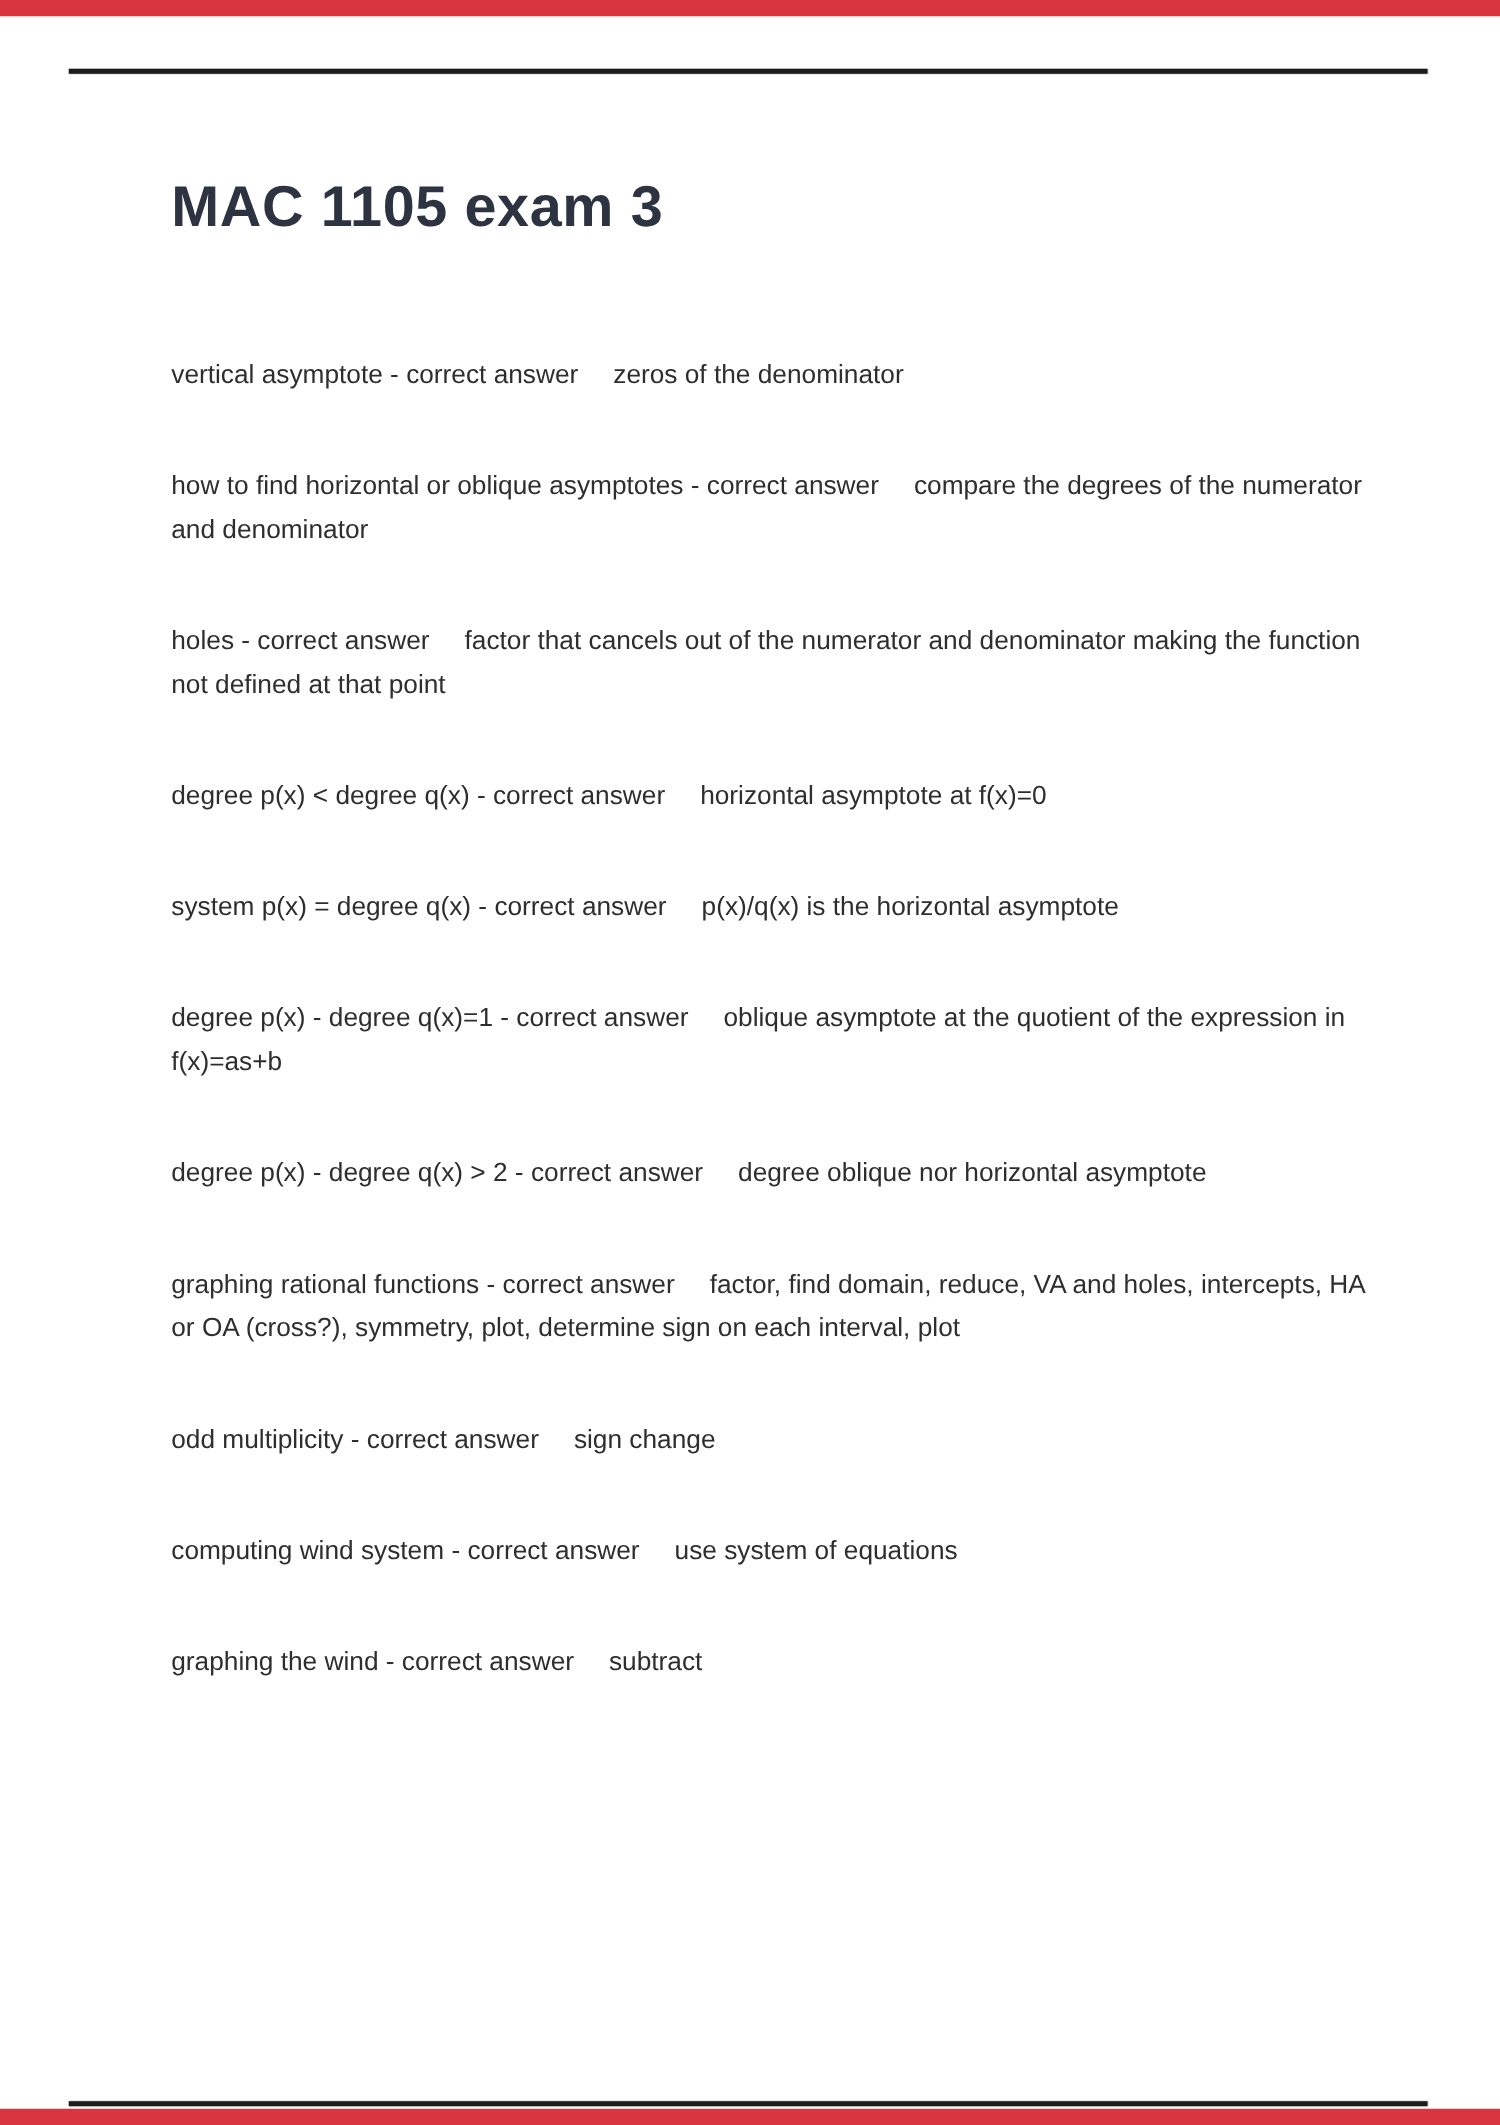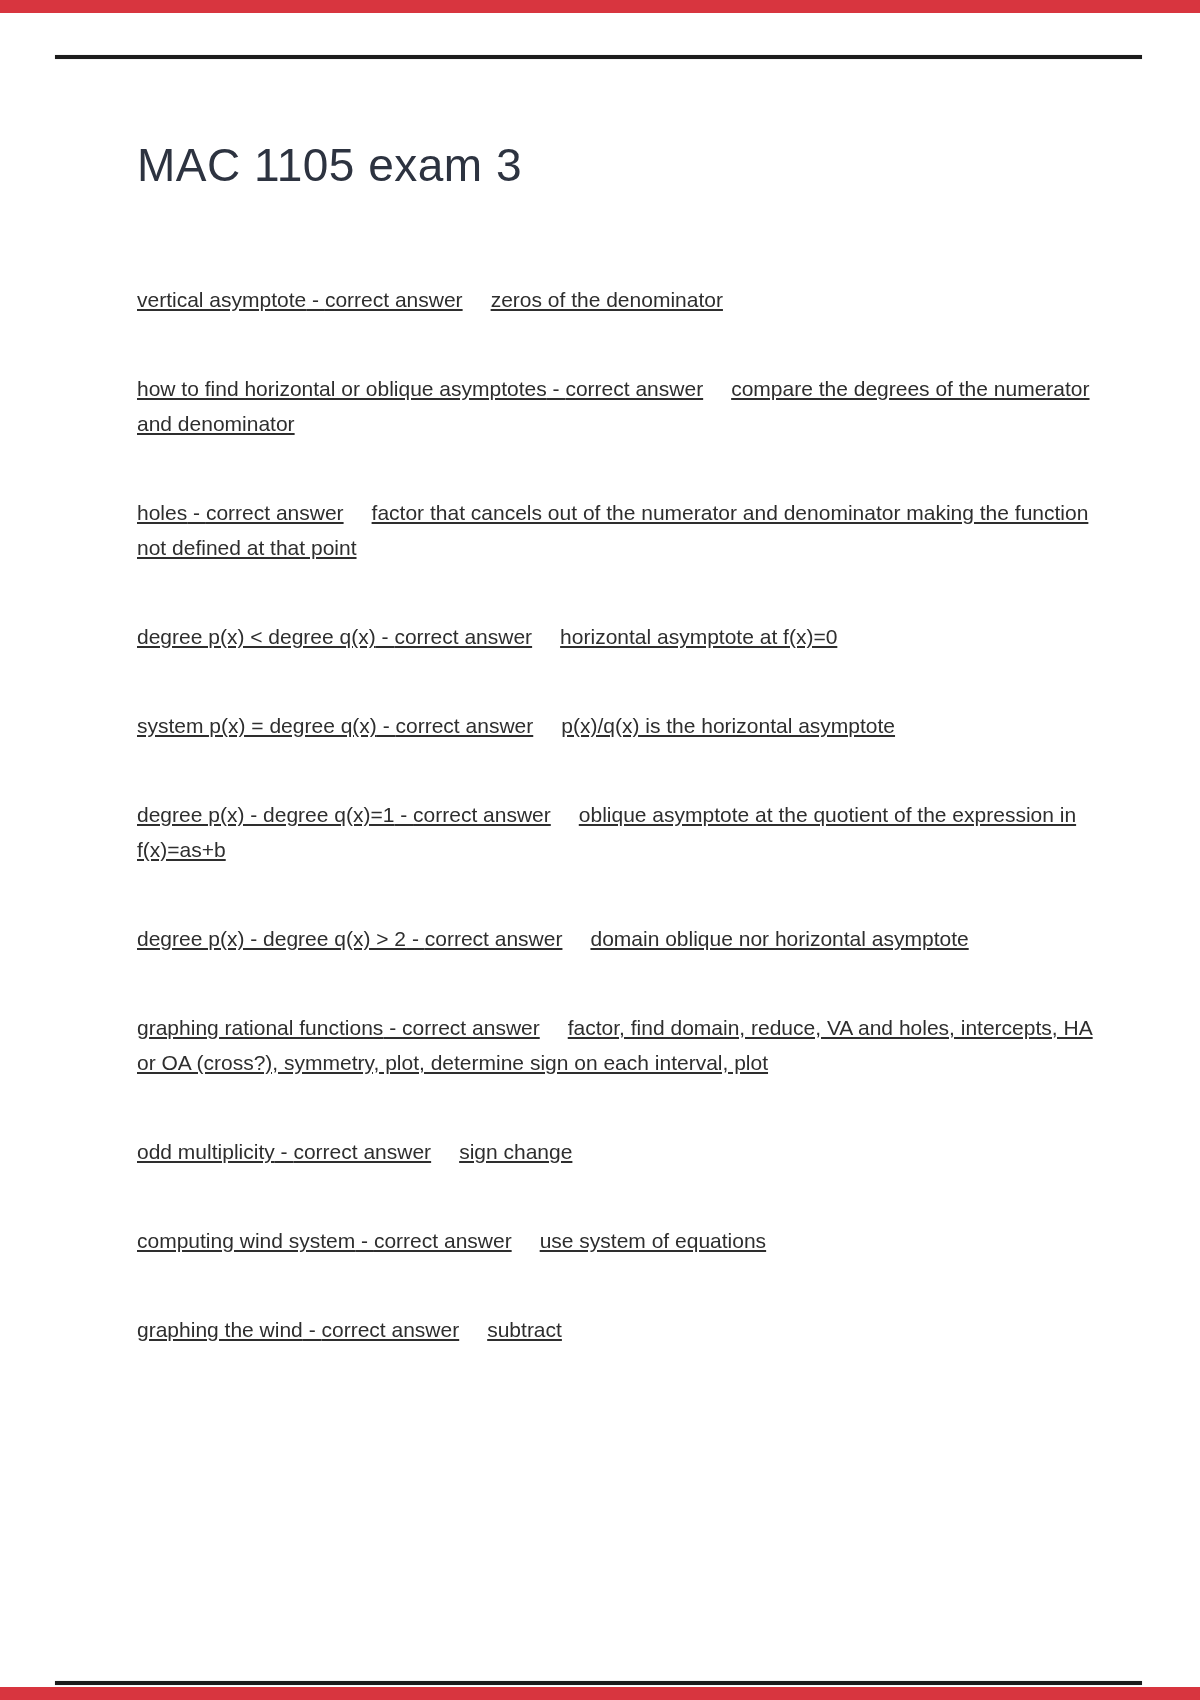--- a/index.html
+++ b/index.html
@@ -16,37 +16,36 @@
   .accent-bar.bottom { bottom: 0; }
   .rule { position: absolute; left: 55px; width: 1087px; height: 4px; background: #1c1c1c; box-shadow: 0 0 1px #9a9a9a; }
   .rule.top { top: 55px; }
   .rule.bottom { top: 1681px; }
   .doc-title {
     position: absolute;
     left: 137px;
     top: 138px;
     margin: 0;
     font-size: 46px;
-    font-weight: 400;
+    font-weight: 700;
     color: #2d3340;
     letter-spacing: 0.5px;
   }
   .qa-list {
     position: absolute;
     left: 137px;
     top: 282px;
     width: 1055px;
   }
   .entry {
     margin: 0 0 54px 0;
     font-size: 21px;
     line-height: 35px;
     color: #2e2e2e;
     white-space: pre-wrap;
-    text-decoration: underline;
   }
   .entry .gap { display: inline-block; width: 28px; }
 </style>
 </head>
 <body>
 
 <div class="page">
 
   <div class="accent-bar top"></div>
   <div class="rule top"></div>
@@ -63,21 +62,21 @@
     <p class="entry"><span>holes</span><span> - </span><span>correct answer</span><span class="gap"></span><span>factor that cancels out of the numerator and denominator making the function
 not defined at that point</span></p>
 
     <p class="entry"><span>degree p(x) &lt; degree q(x)</span><span> - </span><span>correct answer</span><span class="gap"></span><span>horizontal asymptote at f(x)=0</span></p>
 
     <p class="entry"><span>system p(x) = degree q(x)</span><span> - </span><span>correct answer</span><span class="gap"></span><span>p(x)/q(x) is the horizontal asymptote</span></p>
 
     <p class="entry"><span>degree p(x) - degree q(x)=1</span><span> - </span><span>correct answer</span><span class="gap"></span><span>oblique asymptote at the quotient of the expression in
 f(x)=as+b</span></p>
 
-    <p class="entry"><span>degree p(x) - degree q(x) &gt; 2</span><span> - </span><span>correct answer</span><span class="gap"></span><span>domain oblique nor horizontal asymptote</span></p>
+    <p class="entry"><span>degree p(x) - degree q(x) &gt; 2</span><span> - </span><span>correct answer</span><span class="gap"></span><span>degree oblique nor horizontal asymptote</span></p>
 
     <p class="entry"><span>graphing rational functions</span><span> - </span><span>correct answer</span><span class="gap"></span><span>factor, find domain, reduce, VA and holes, intercepts, HA
 or OA (cross?), symmetry, plot, determine sign on each interval, plot</span></p>
 
 
     <p class="entry"><span>odd multiplicity</span><span> - </span><span>correct answer</span><span class="gap"></span><span>sign change</span></p>
 
     <p class="entry"><span>computing wind system</span><span> - </span><span>correct answer</span><span class="gap"></span><span>use system of equations</span></p>
 
     <p class="entry"><span>graphing the wind</span><span> - </span><span>correct answer</span><span class="gap"></span><span>subtract</span></p>

